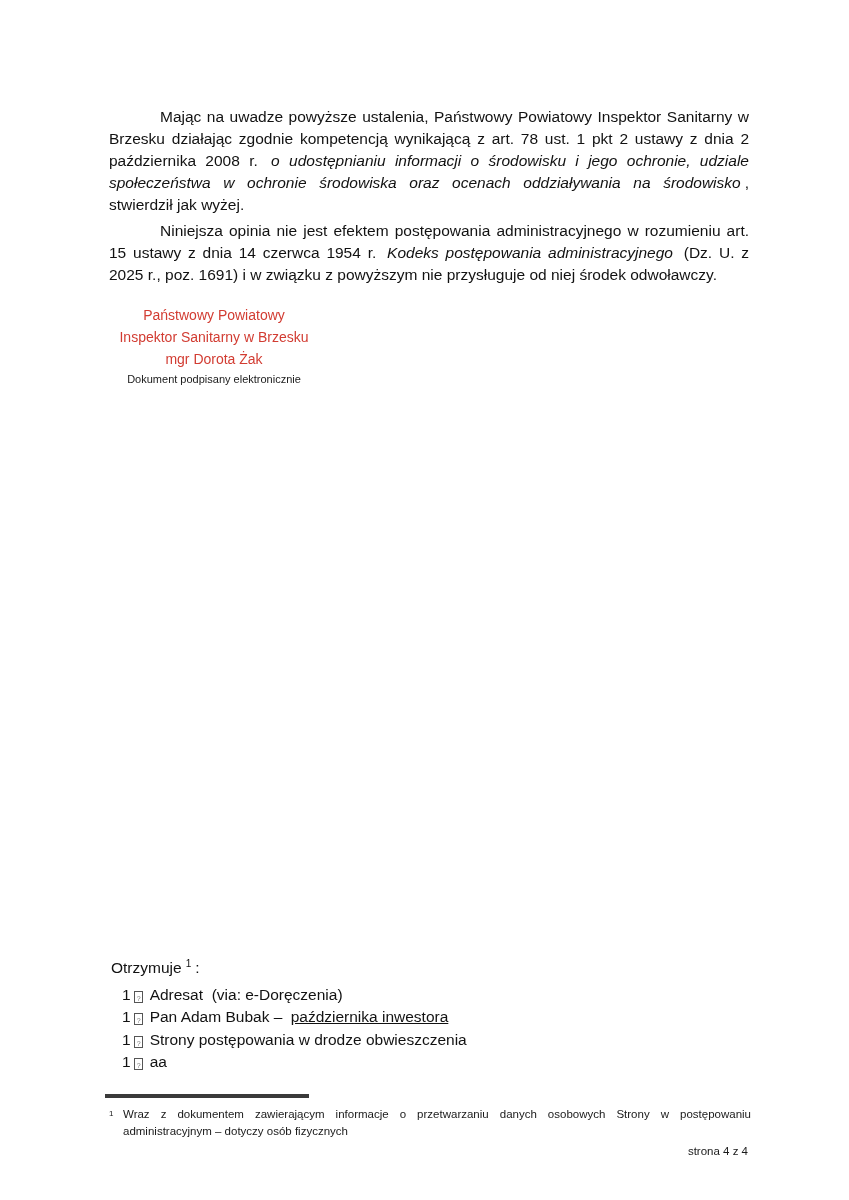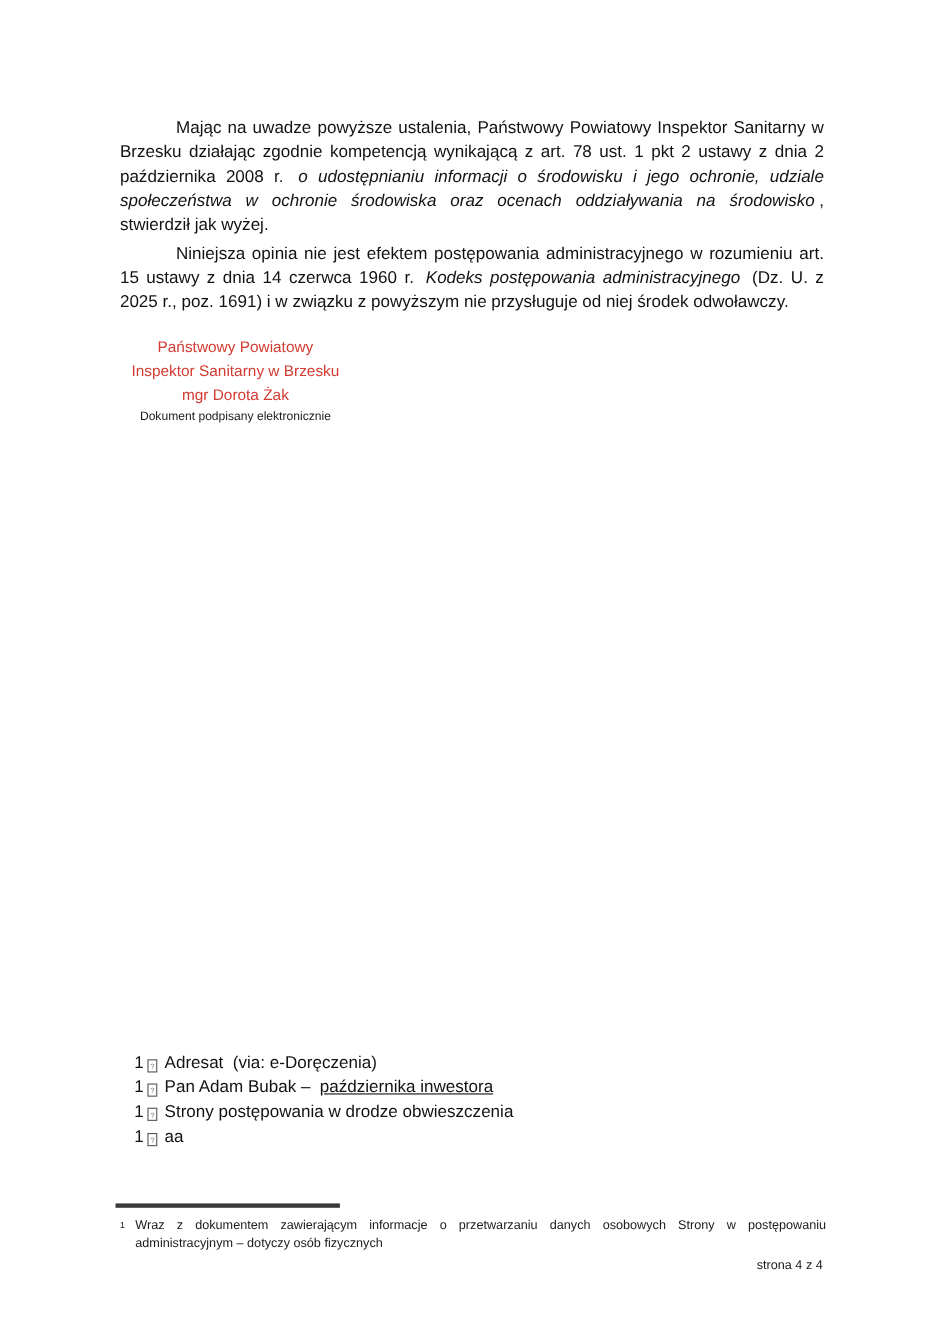--- a/index.html
+++ b/index.html
@@ -102,32 +102,33 @@
 </style>
 </head>
 <body>
 
 <div class="page">
 
   <div class="doc-body">
 
     <p class="para"><span>Mając na uwadze powyższe ustalenia, Państwowy Powiatowy Inspektor Sanitarny w Brzesku działając zgodnie kompetencją wynikającą z art. 78 ust. 1 pkt 2 ustawy z dnia 2 października 2008 r. </span><span class="italic">o udostępnianiu informacji o środowisku i jego ochronie, udziale społeczeństwa w ochronie środowiska oraz ocenach oddziaływania na środowisko</span><span>, stwierdził jak wyżej.</span></p>
 
-    <p class="para"><span>Niniejsza opinia nie jest efektem postępowania administracyjnego w rozumieniu art. 15 ustawy z dnia 14 czerwca 1960 r. </span><span class="italic">Kodeks postępowania administracyjnego</span><span> (Dz. U. z 2025 r., poz. 1691) i w związku z powyższym nie przysługuje od niej środek odwoławczy.</span></p>
+    <p class="para"><span>Niniejsza opinia nie jest efektem postępowania administracyjnego w rozumieniu art. 15 ustawy z dnia 14 czerwca 1954 r. </span><span class="italic">Kodeks postępowania administracyjnego</span><span> (Dz. U. z 2025 r., poz. 1691) i w związku z powyższym nie przysługuje od niej środek odwoławczy.</span></p>
 
     <div class="signature">
       <div>Państwowy Powiatowy</div>
       <div>Inspektor Sanitarny w Brzesku</div>
       <div class="signer">mgr Dorota Żak</div>
       <div class="esig">Dokument podpisany elektronicznie</div>
     </div>
 
   </div>
 
   <div class="distribution">
+    <div class="dist-header"><span>Otrzymuje</span><sup>1</sup><span>:</span></div>
     <div class="dist-items">
       <div class="dist-item"><span>1</span><span class="tofu">?</span><span>Adresat  (via: e-Doręczenia)</span><span class="underline"></span></div>
       <div class="dist-item"><span>1</span><span class="tofu">?</span><span>Pan Adam Bubak – </span><span class="underline">października inwestora</span></div>
       <div class="dist-item"><span>1</span><span class="tofu">?</span><span>Strony postępowania w drodze obwieszczenia</span><span class="underline"></span></div>
       <div class="dist-item"><span>1</span><span class="tofu">?</span><span>aa</span><span class="underline"></span></div>
     </div>
   </div>
 
   <div class="footnote-sep"></div>
 

